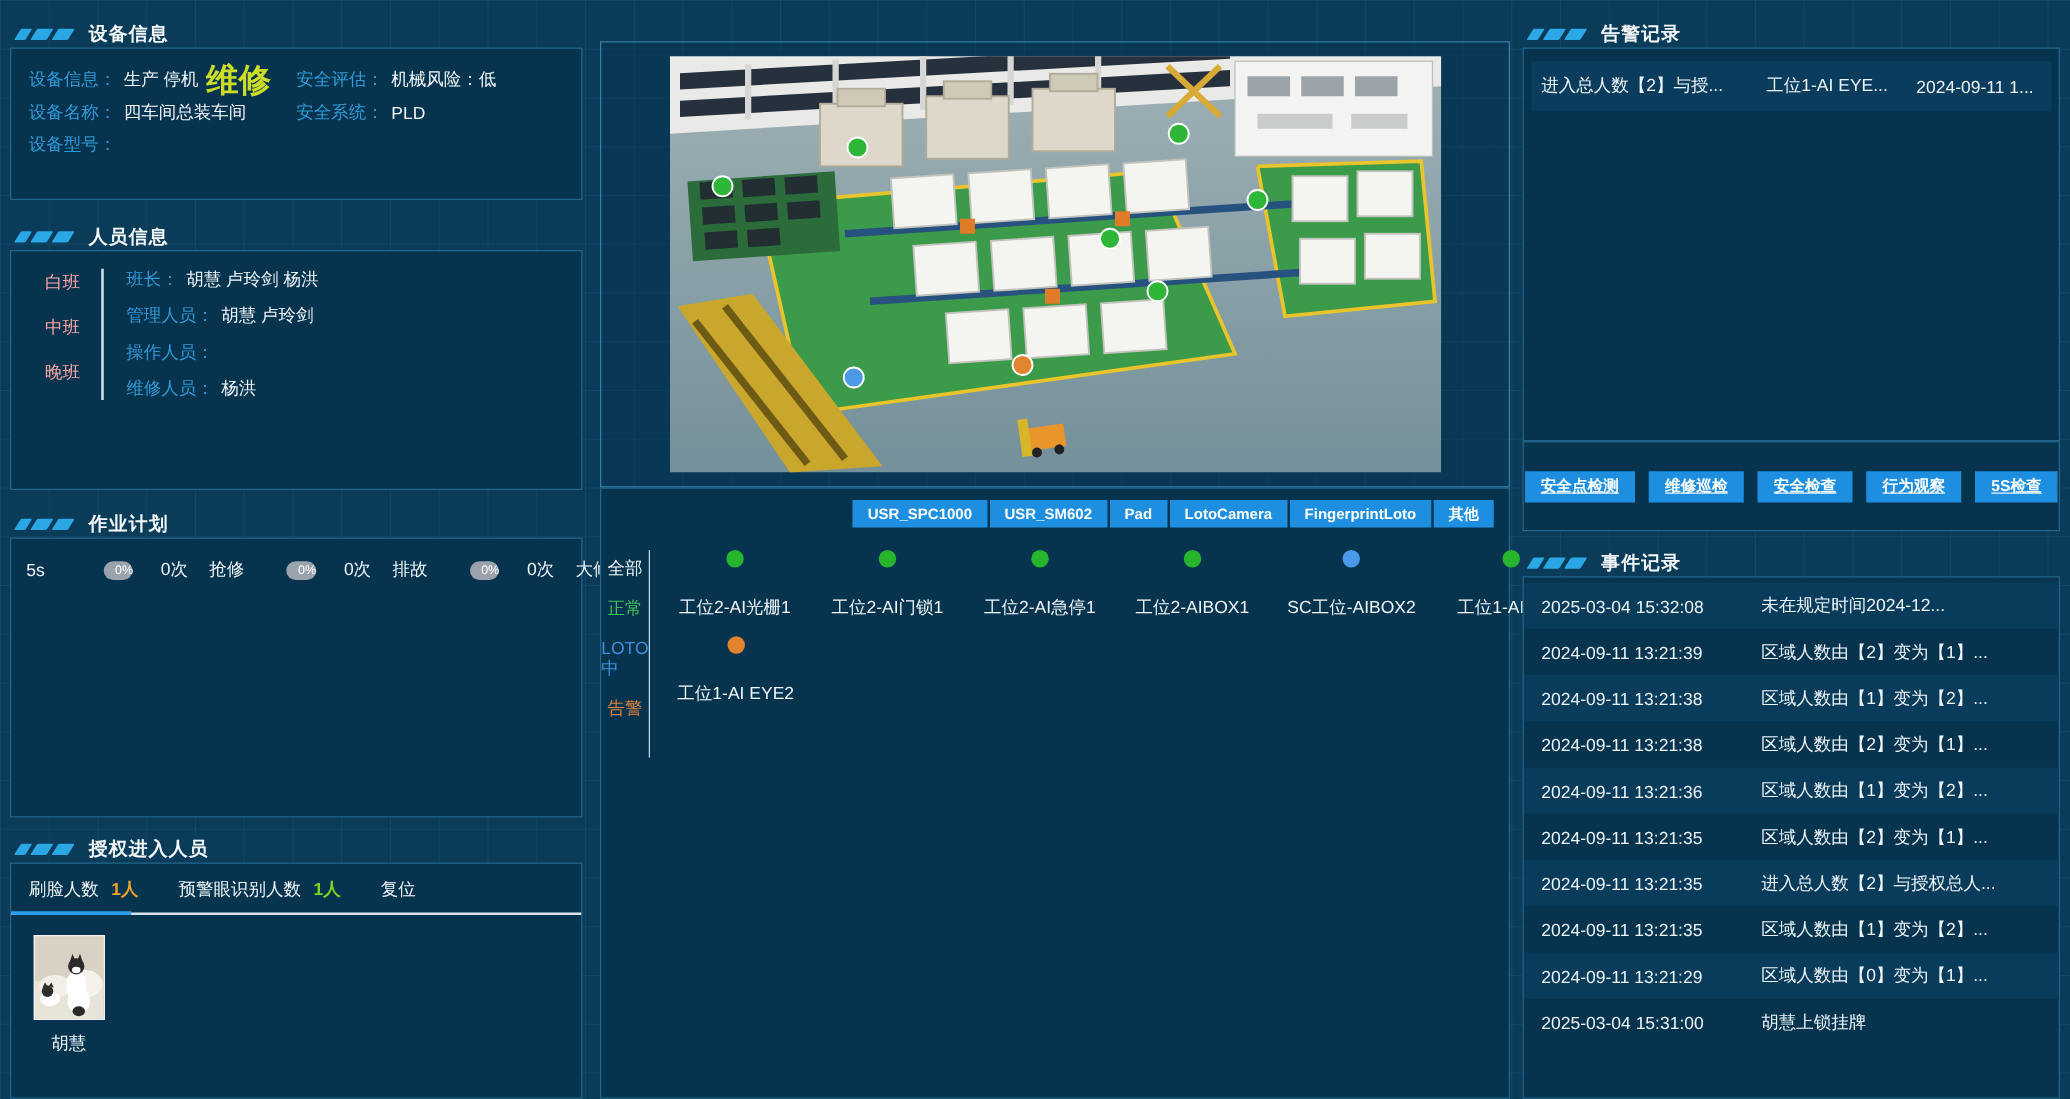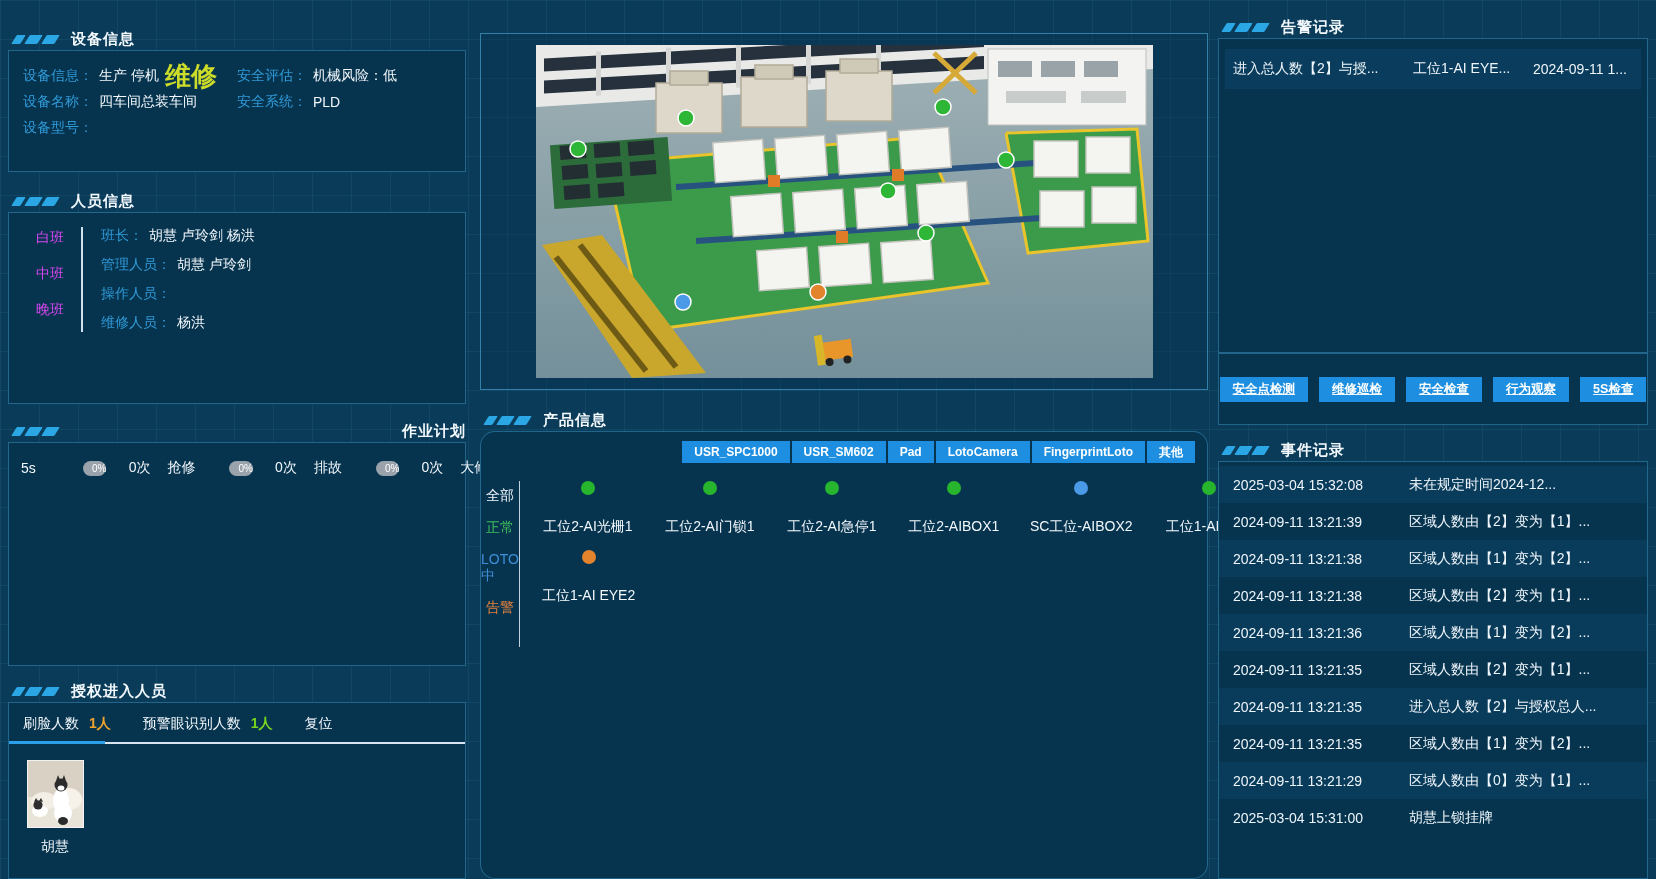--- a/index.html
+++ b/index.html
@@ -34,21 +34,21 @@
   
   .dev-grid{padding:12px 14px;display:grid;grid-template-columns:1fr 1fr;grid-auto-rows:26px;row-gap:0;}
   .kv{display:flex;align-items:center;white-space:nowrap;}
   .kv-label{color:#2f99d6;font-size:14px;margin-right:6px;}
   .kv-value{color:#f2f7fb;font-size:14px;}
   .kv-hl{color:#ccdc28;font-size:26px;font-weight:bold;margin-left:6px;line-height:1;}
 
   
   .pers-body{display:flex;padding:14px 10px 10px 10px;}
   .shifts{width:62px;display:flex;flex-direction:column;gap:18px;padding-top:2px;}
-  .shift{font-size:14px;color:#d946ef;text-align:center;cursor:pointer;}
+  .shift{font-size:14px;color:#fca5a5;text-align:center;cursor:pointer;}
   .pers-fields{flex:1;border-left:2px solid #cfe2ee;padding-left:18px;display:flex;flex-direction:column;gap:11px;}
 
   
   .wp-body{padding:16px 12px 8px 12px;display:flex;gap:17px;}
   .wp-row{display:flex;align-items:center;}
   .wp-label{width:62px;font-size:14px;color:#f2f7fb;}
   .wp-track{flex:1;height:15px;background:#9aa3ab;border-radius:9px;display:flex;align-items:center;padding-left:9px;box-sizing:border-box;}
   .wp-pct{font-size:10px;color:#fff;}
   .wp-count{width:44px;text-align:right;font-size:14px;color:#f2f7fb;}
 
@@ -101,21 +101,21 @@
   .ev-row{display:flex;align-items:center;height:37px;font-size:14px;}
   .ev-row:nth-child(odd){background:rgba(13,66,100,.55);}
   .ev-time{width:176px;padding-left:14px;white-space:nowrap;}
   .ev-desc{flex:1;white-space:nowrap;overflow:hidden;}
 </style>
 </head>
 <body>
 
 <div class="col col-left">
 
-  <div class="sec-head" style="margin-top:28px;">
+  <div class="sec-head" style="margin-top:16px;">
     <span class="sec-icon">
         <i></i>
         <i></i>
         <i></i>
       </span>
     <span class="sec-title">设备信息</span>
   </div>
   <div class="panel" style="height:122px;">
     <div class="dev-grid">
       <div class="kv">
@@ -171,21 +171,21 @@
           <span class="kv-value"></span>
         </div>
         <div class="kv">
           <span class="kv-label">维修人员：</span>
           <span class="kv-value">杨洪</span>
         </div>
       </div>
     </div>
   </div>
 
-  <div class="sec-head" style="margin-top:16px;justify-content:space-between;">
+  <div class="sec-head" style="margin-top:16px;">
     <span class="sec-icon">
         <i></i>
         <i></i>
         <i></i>
       </span>
     <span class="sec-title">作业计划</span>
   </div>
   <div class="panel" style="height:224px;">
     <div class="wp-body">
       <div class="wp-row">
@@ -380,29 +380,21 @@
         <circle cx="407" cy="62" r="8" fill="#2eb637"></circle>
         <circle cx="470" cy="115" r="8" fill="#2eb637"></circle>
         <circle cx="390" cy="188" r="8" fill="#2eb637"></circle>
         <circle cx="352" cy="146" r="8" fill="#2eb637"></circle>
         <circle cx="147" cy="257" r="8" fill="#4a9ae8"></circle>
         <circle cx="282" cy="247" r="8" fill="#e2832e"></circle>
       </g>
     </svg>
   </div>
 
-  <div class="sec-head" style="margin-top:19px;">
-    <span class="sec-icon">
-        <i></i>
-        <i></i>
-        <i></i>
-      </span>
-    <span class="sec-title">产品信息</span>
-  </div>
-  <div class="panel pi-panel" style="flex:1;border-radius:15px;">
+  <div class="panel pi-panel" style="flex:1;">
     <div class="pi-btnrow">
       <button class="btn-blue">USR_SPC1000</button>
       <button class="btn-blue">USR_SM602</button>
       <button class="btn-blue">Pad</button>
       <button class="btn-blue">LotoCamera</button>
       <button class="btn-blue">FingerprintLoto</button>
       <button class="btn-blue">其他</button>
     </div>
     <div class="pi-body">
       <div class="pi-filters">

